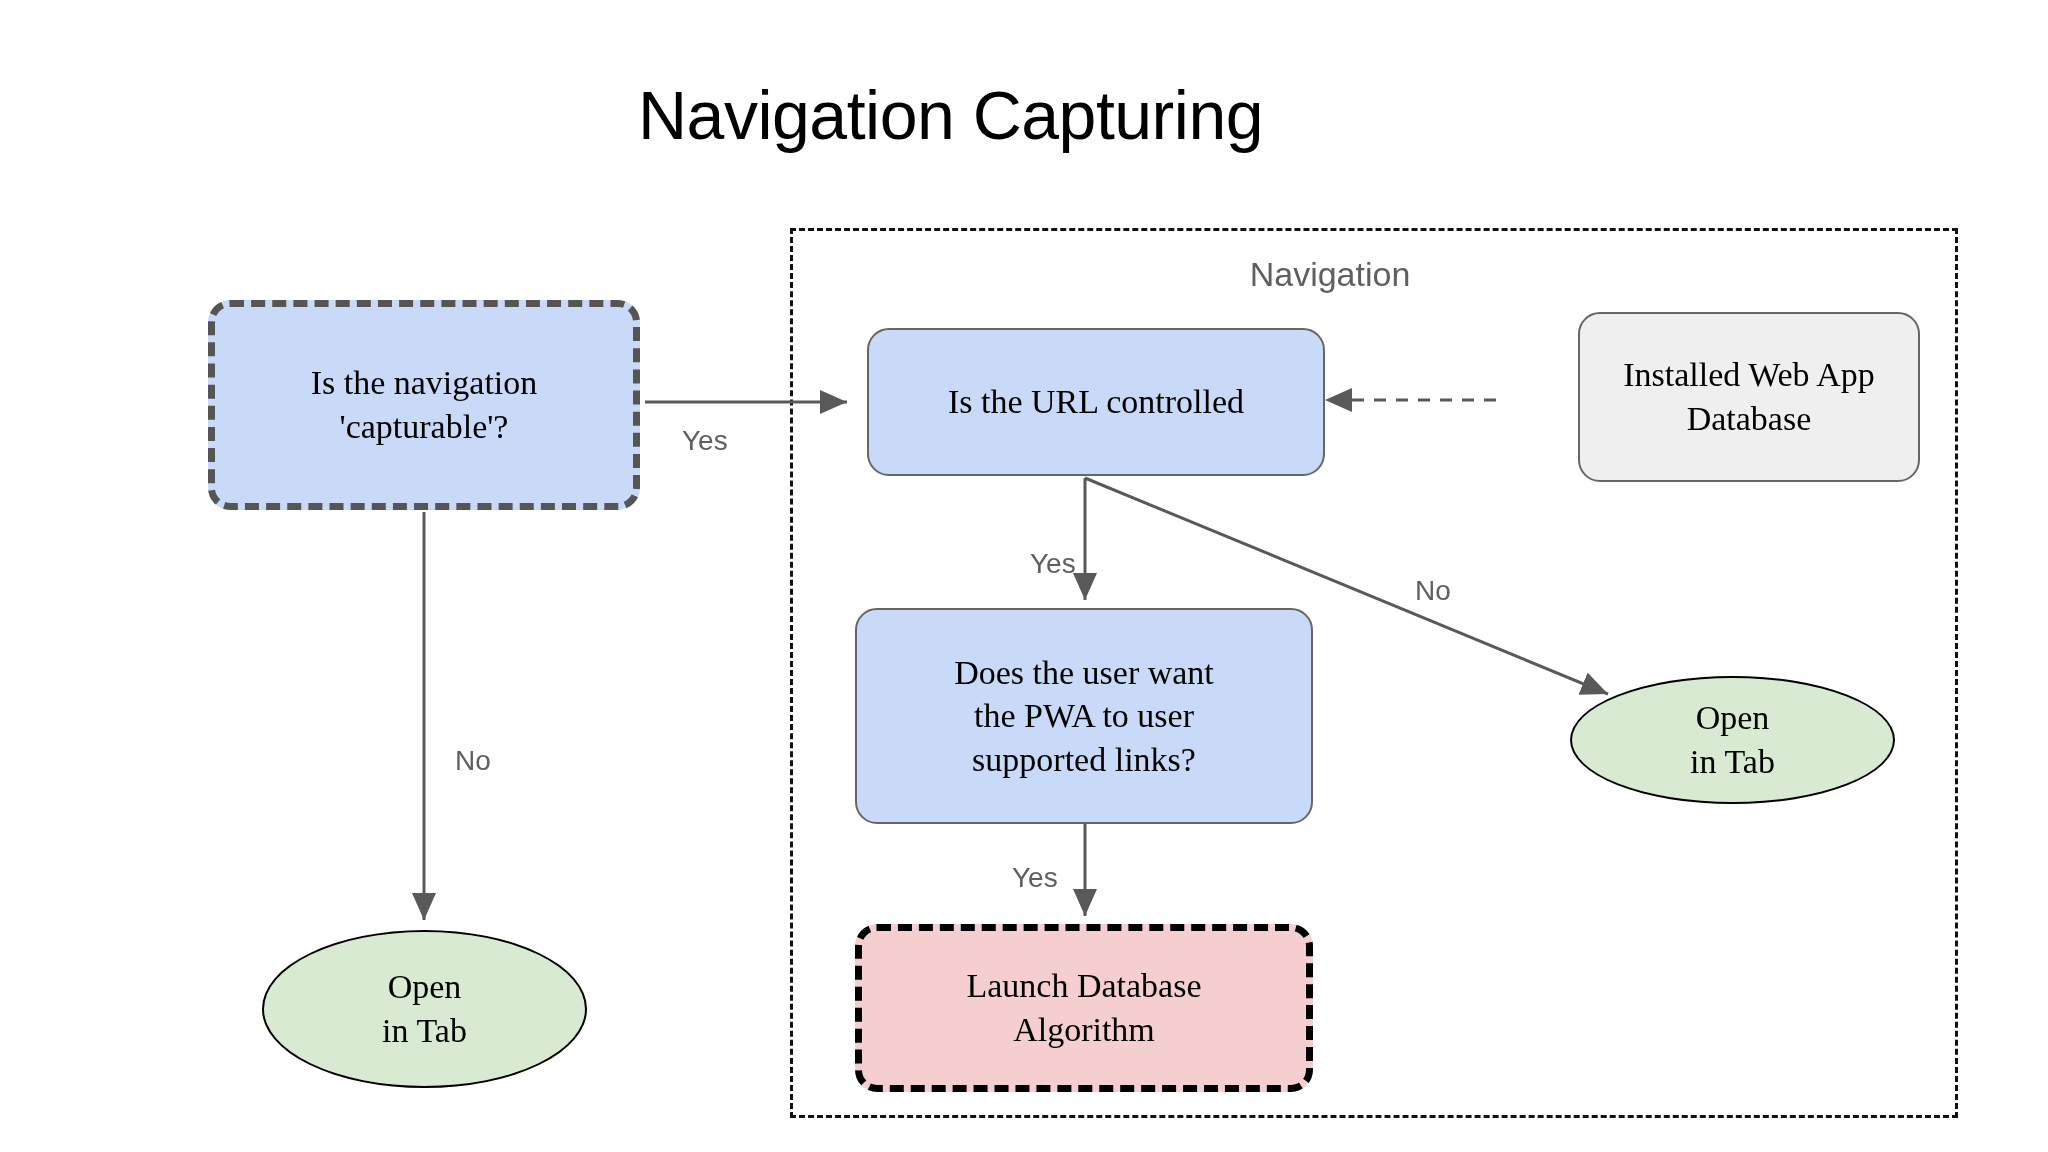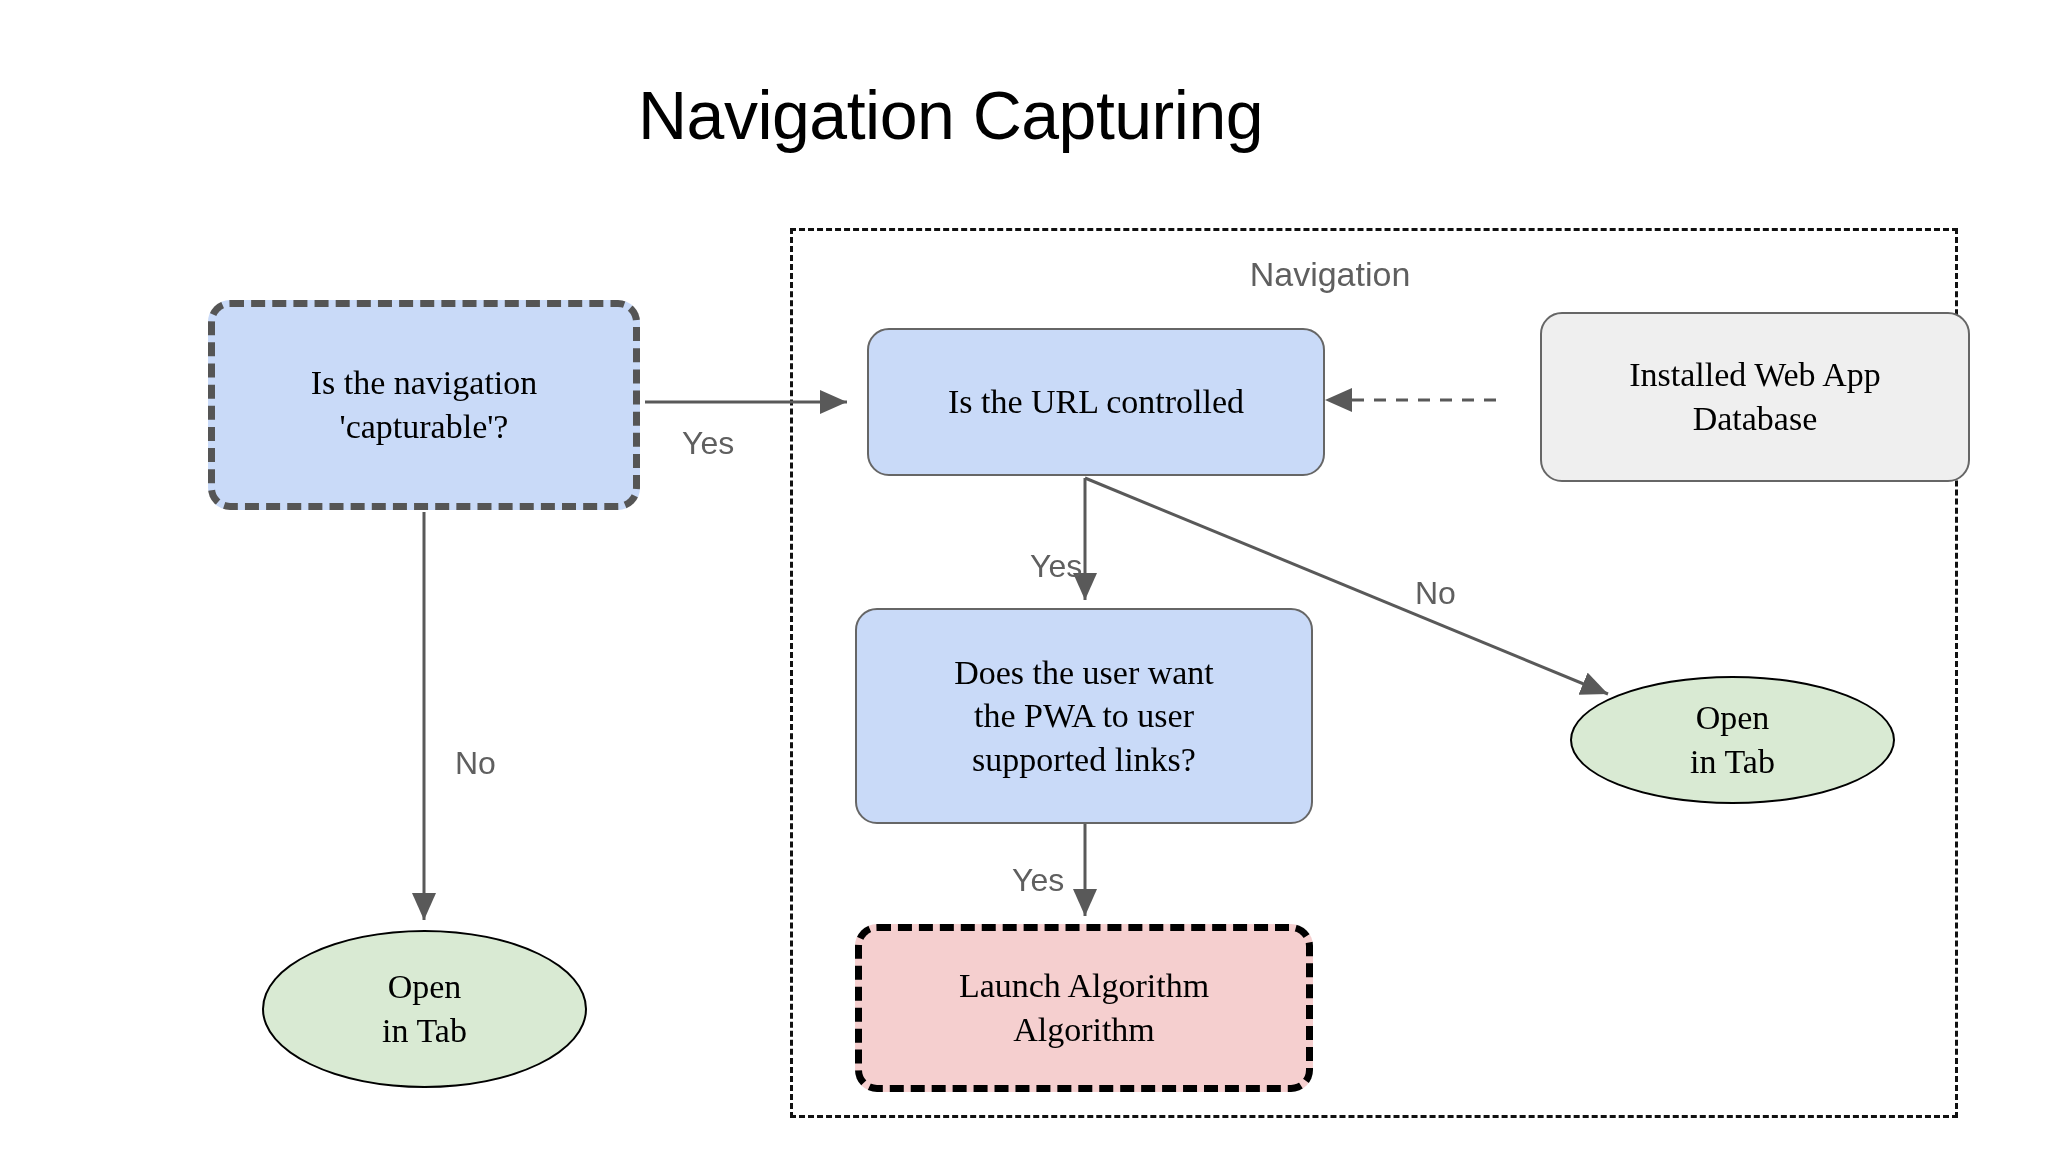--- a/index.html
+++ b/index.html
@@ -80,21 +80,21 @@
   .ellipse { border-radius: 50%; }
 
   
   #node-capturable-q {
     left: 208px; top: 300px; width: 432px; height: 210px;
   }
   #node-url-q {
     left: 855px; top: 328px; width: 458px; height: 148px; margin-left: 12px;
   }
   #node-db {
-    left: 1540px; top: 312px; width: 430px; height: 170px;
+    left: 1578px; top: 312px; width: 342px; height: 170px;
   }
   #node-user-want-q {
     left: 855px; top: 608px; width: 458px; height: 216px;
   }
   #node-launch {
     left: 855px; top: 924px; width: 458px; height: 168px;
   }
   #node-tab-left {
     left: 262px; top: 930px; width: 325px; height: 158px;
   }
@@ -107,21 +107,21 @@
     position: absolute;
     left: 0; top: 0;
     width: 2048px;
     height: 1152px;
     pointer-events: none;
   }
 
   
   .edge-label {
     position: absolute;
-    font-size: 32px;
+    font-size: 28px;
     color: #5f5f5f;
     white-space: nowrap;
   }
   #label-yes-1 { left: 682px; top: 425px; }
   #label-no-1  { left: 455px; top: 745px; }
   #label-yes-2 { left: 1030px; top: 548px; }
   #label-no-2  { left: 1415px; top: 575px; }
   #label-yes-3 { left: 1012px; top: 862px; }
 </style>
 </head>
@@ -180,21 +180,21 @@
   <div class="node rounded fill-blue stroke-solid-gray" id="node-user-want-q">
     <div>
       <span>Does the user want</span><br>
       <span>the PWA to user</span><br>
       <span>supported links?</span>
     </div>
   </div>
 
   <div class="node rounded fill-pink stroke-dashed-black" id="node-launch">
     <div>
-      <span>Launch Algorithm</span><br>
+      <span>Launch Database</span><br>
       <span>Algorithm</span>
     </div>
   </div>
 
   <div class="node ellipse fill-green stroke-solid-black" id="node-tab-left">
     <div>
       <span>Open</span><br>
       <span>in Tab</span>
     </div>
   </div>

